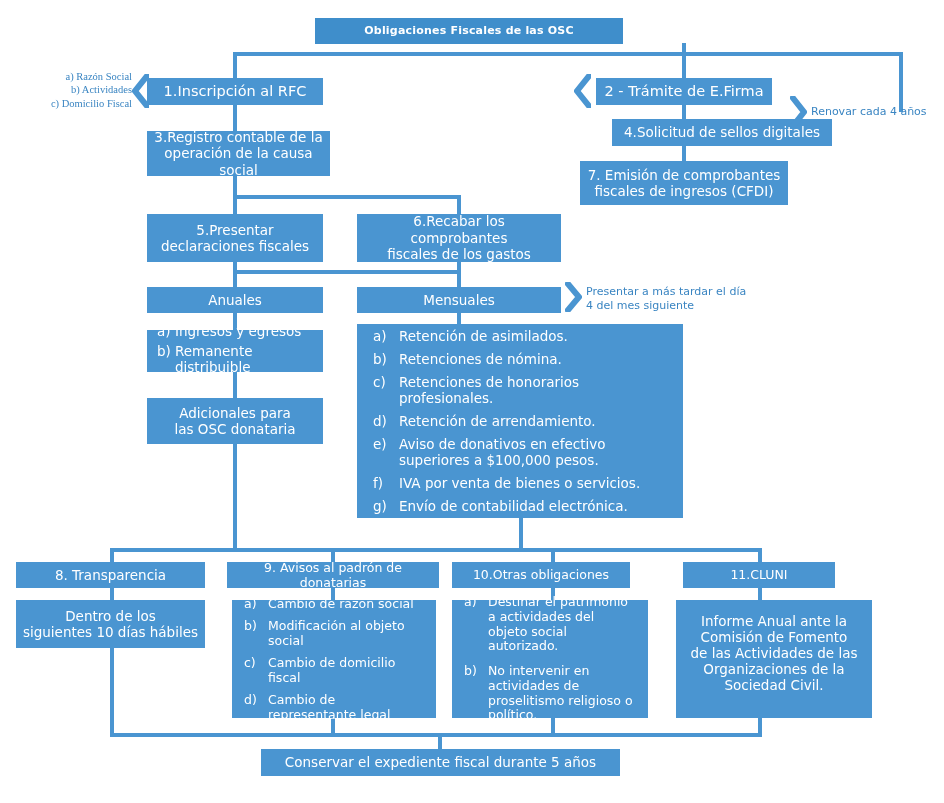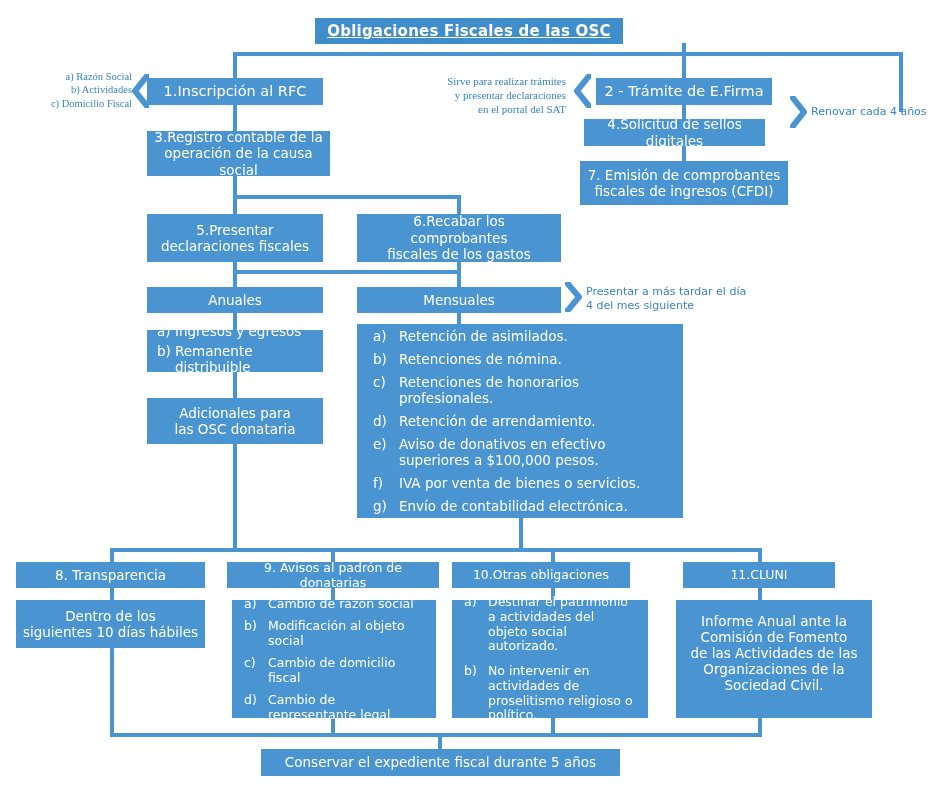--- a/index.html
+++ b/index.html
@@ -26,23 +26,22 @@
     justify-content: center;
     text-align: center;
     box-sizing: border-box;
     line-height: 1.22;
     z-index: 3;
   }
   .box .txt { width: 100%; padding: 0 6px; box-sizing: border-box; }
   .title-box {
     background: #3f8ecb;
     font-weight: bold;
-    font-size: 15px;
+    font-size: 11px;
     letter-spacing: .2px;
-    text-decoration: underline;
   }
   .b14 { font-size: 14.5px; }
   .b13 { font-size: 13.5px; }
   .b12 { font-size: 12.5px; }
   .list {
     position: absolute;
     background: #4a95d1;
     color: #ffffff;
     box-sizing: border-box;
     z-index: 3;
@@ -154,21 +153,21 @@
 
   <div class="box b14" style="left:596px;top:78px;width:176px;height:27px;">
     <span class="txt">2 - Trámite de E.Firma</span>
   </div>
 
   <div class="box b13" style="left:147px;top:131px;width:183px;height:45px;white-space:pre-line;">
     <span class="txt">3.Registro contable de la
 operación de la causa social</span>
   </div>
 
-  <div class="box b13" style="left:584px;top:119px;width:181px;height:27px;">
+  <div class="box b13" style="left:612px;top:119px;width:220px;height:27px;">
     <span class="txt">4.Solicitud de sellos digitales</span>
   </div>
 
   <div class="box b13" style="left:580px;top:161px;width:208px;height:44px;white-space:pre-line;">
     <span class="txt">7. Emisión de comprobantes
 fiscales de ingresos (CFDI)</span>
   </div>
 
   <div class="box b13" style="left:147px;top:214px;width:176px;height:48px;white-space:pre-line;">
     <span class="txt">5.Presentar
@@ -310,25 +309,20 @@
     <div>a) Razón Social</div>
     <div>b) Actividades</div>
     <div>c) Domicilio Fiscal</div>
   </div>
   <div class="chev" style="left:132px;top:74px;">
     <svg width="17" height="34" viewBox="0 0 17 34">
       <path d="M15 2 L3 17 L15 32" stroke="#4a95d1" stroke-width="6" fill="none" stroke-linecap="square"></path>
     </svg>
   </div>
 
-  <div class="note note-left plain-lines" style="left:418px;top:74px;width:148px;font-size:11px;">
-    <div>Sirve para realizar trámites</div>
-    <div>y presentar declaraciones</div>
-    <div>en el portal del SAT</div>
-  </div>
   <div class="chev" style="left:574px;top:74px;">
     <svg width="17" height="34" viewBox="0 0 17 34">
       <path d="M15 2 L3 17 L15 32" stroke="#4a95d1" stroke-width="6" fill="none" stroke-linecap="square"></path>
     </svg>
   </div>
 
   <div class="chev" style="left:790px;top:96px;">
     <svg width="17" height="32" viewBox="0 0 17 32">
       <path d="M3 2 L14 16 L3 30" stroke="#4a95d1" stroke-width="6" fill="none" stroke-linecap="square"></path>
     </svg>

